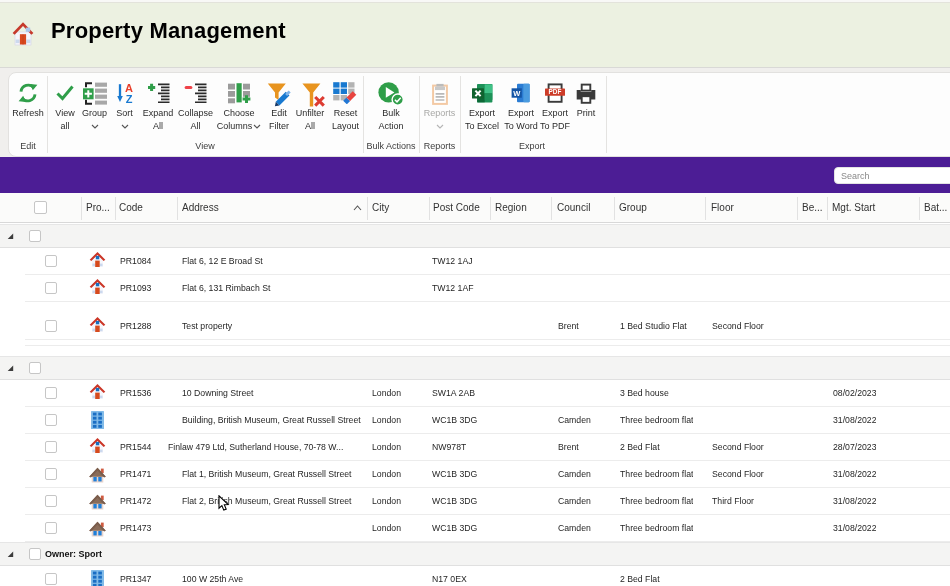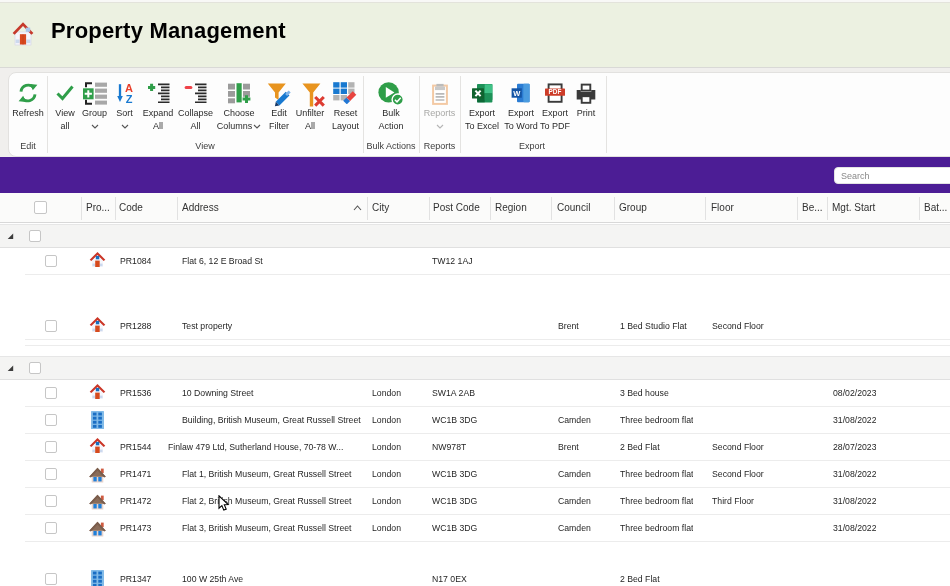--- a/index.html
+++ b/index.html
@@ -290,20 +290,34 @@
           <rect x="10.7" y="12.6" width="2.9" height="2.6" fill="#ccd9ee"></rect>
           <path d="M0.7,8.7 L8.5,0.9 L16.3,8.7 L14.7,10 L8.5,3.9 L2.3,10 Z" fill="#cb3627"></path>
           <rect x="6.8" y="4.9" width="3.5" height="3.4" fill="#176fc1"></rect>
           <rect x="6.2" y="9.6" width="4.5" height="6.4" fill="#d64a1d"></rect>
         </svg>
       <div class="cell" style="left:95px">PR1084</div>
       <div class="cell" style="left:157px;width:183px">Flat 6, 12 E Broad St</div>
       <div class="cell" style="left:407px">TW12 1AJ</div>
     </div>
 
+    <div class="grow" style="top:82px">
+      <div class="cb" style="left:20px;top:7px"></div>
+      <svg class="rowicon" width="17" height="17" viewBox="0 0 17 17">
+          <rect x="3" y="8" width="11" height="8" fill="#f6f6fb"></rect>
+          <rect x="3.4" y="12.6" width="2.9" height="2.6" fill="#ccd9ee"></rect>
+          <rect x="10.7" y="12.6" width="2.9" height="2.6" fill="#ccd9ee"></rect>
+          <path d="M0.7,8.7 L8.5,0.9 L16.3,8.7 L14.7,10 L8.5,3.9 L2.3,10 Z" fill="#cb3627"></path>
+          <rect x="6.8" y="4.9" width="3.5" height="3.4" fill="#176fc1"></rect>
+          <rect x="6.2" y="9.6" width="4.5" height="6.4" fill="#d64a1d"></rect>
+        </svg>
+      <div class="cell" style="left:95px">PR1093</div>
+      <div class="cell" style="left:157px;width:183px">Flat 6, 131 Rimbach St</div>
+      <div class="cell" style="left:407px">TW12 1AF</div>
+    </div>
 
     <div class="grow" style="top:126px">
       <div class="cb" style="left:20px;top:7px"></div>
       <svg class="rowicon" width="17" height="17" viewBox="0 0 17 17">
           <rect x="3" y="8" width="11" height="8" fill="#f6f6fb"></rect>
           <rect x="3.4" y="12.6" width="2.9" height="2.6" fill="#ccd9ee"></rect>
           <rect x="10.7" y="12.6" width="2.9" height="2.6" fill="#ccd9ee"></rect>
           <path d="M0.7,8.7 L8.5,0.9 L16.3,8.7 L14.7,10 L8.5,3.9 L2.3,10 Z" fill="#cb3627"></path>
           <rect x="6.8" y="4.9" width="3.5" height="3.4" fill="#176fc1"></rect>
           <rect x="6.2" y="9.6" width="4.5" height="6.4" fill="#d64a1d"></rect>
@@ -440,28 +454,34 @@
       <div class="cb" style="left:20px;top:7px"></div>
       <svg class="rowicon" style="top:6px" width="17" height="16" viewBox="0 0 17 16">
           <rect x="11.9" y="1.6" width="2.8" height="4.5" fill="#cf5b40"></rect>
           <rect x="2.7" y="8.6" width="11.6" height="6.9" fill="#e8d4cc"></rect>
           <path d="M0.2,9.7 L8.5,0.8 L16.8,9.7 Z" fill="#8a6c59"></path>
           <path d="M0.2,9.7 L1.8,10.4 L8.5,3.4 L15.2,10.4 L16.8,9.7 L8.5,0.8 Z" fill="#7a5c4b"></path>
           <rect x="4.4" y="10" width="3.3" height="4.4" fill="#1f7fd9"></rect>
           <rect x="9.3" y="10" width="3.3" height="4.4" fill="#1f7fd9"></rect>
         </svg>
       <div class="cell" style="left:95px">PR1473</div>
-      <div class="cell" style="left:157px;width:183px">Flat 3, British Museum, Great Russell Street</div>
       <div class="cell" style="left:347px">London</div>
       <div class="cell" style="left:407px">WC1B 3DG</div>
       <div class="cell" style="left:533px">Camden</div>
       <div class="cell" style="left:595px">Three bedroom flat</div>
       <div class="cell" style="left:808px">31/08/2022</div>
     </div>
 
+    <div class="grouprow" style="top:349px">
+      <svg style="position:absolute;left:7px;top:8px" width="7" height="7" viewBox="0 0 7 7">
+          <path d="M6.2,0.5 V6 H0.7 Z" fill="#3c3c3c"></path>
+        </svg>
+      <div class="cb" style="left:29px;top:5px"></div>
+      <div class="gtxt">Owner: Sport</div>
+    </div>
 
     <div class="grow" style="top:373px;height:20px;border-bottom:none">
       <div class="cb" style="left:20px;top:7px"></div>
       <svg class="rowicon" style="left:66px;top:4px" width="13" height="18" viewBox="0 0 13 18">
           <rect x="0" y="0" width="13" height="18" fill="#82bbe8" rx="0.5"></rect>
           <rect x="1.9" y="1.6" width="3.6" height="2.9" fill="#1a6ec4"></rect>
           <rect x="7.3" y="1.6" width="3.6" height="2.9" fill="#1a6ec4"></rect>
           <rect x="1.9" y="5.7" width="3.6" height="2.9" fill="#1a6ec4"></rect>
           <rect x="7.3" y="5.7" width="3.6" height="2.9" fill="#1a6ec4"></rect>
           <rect x="1.9" y="9.8" width="3.6" height="2.9" fill="#1a6ec4"></rect>

